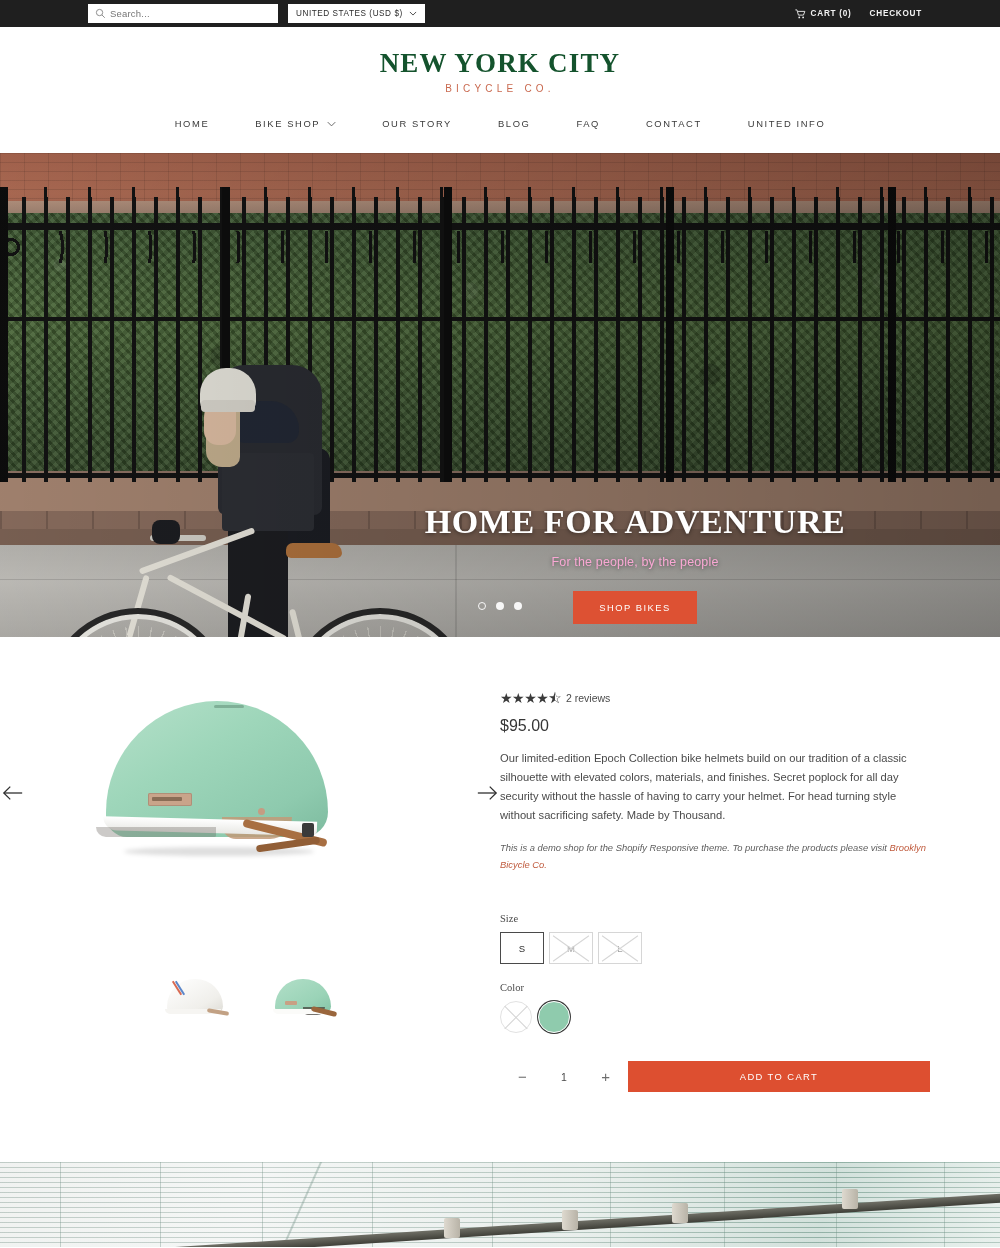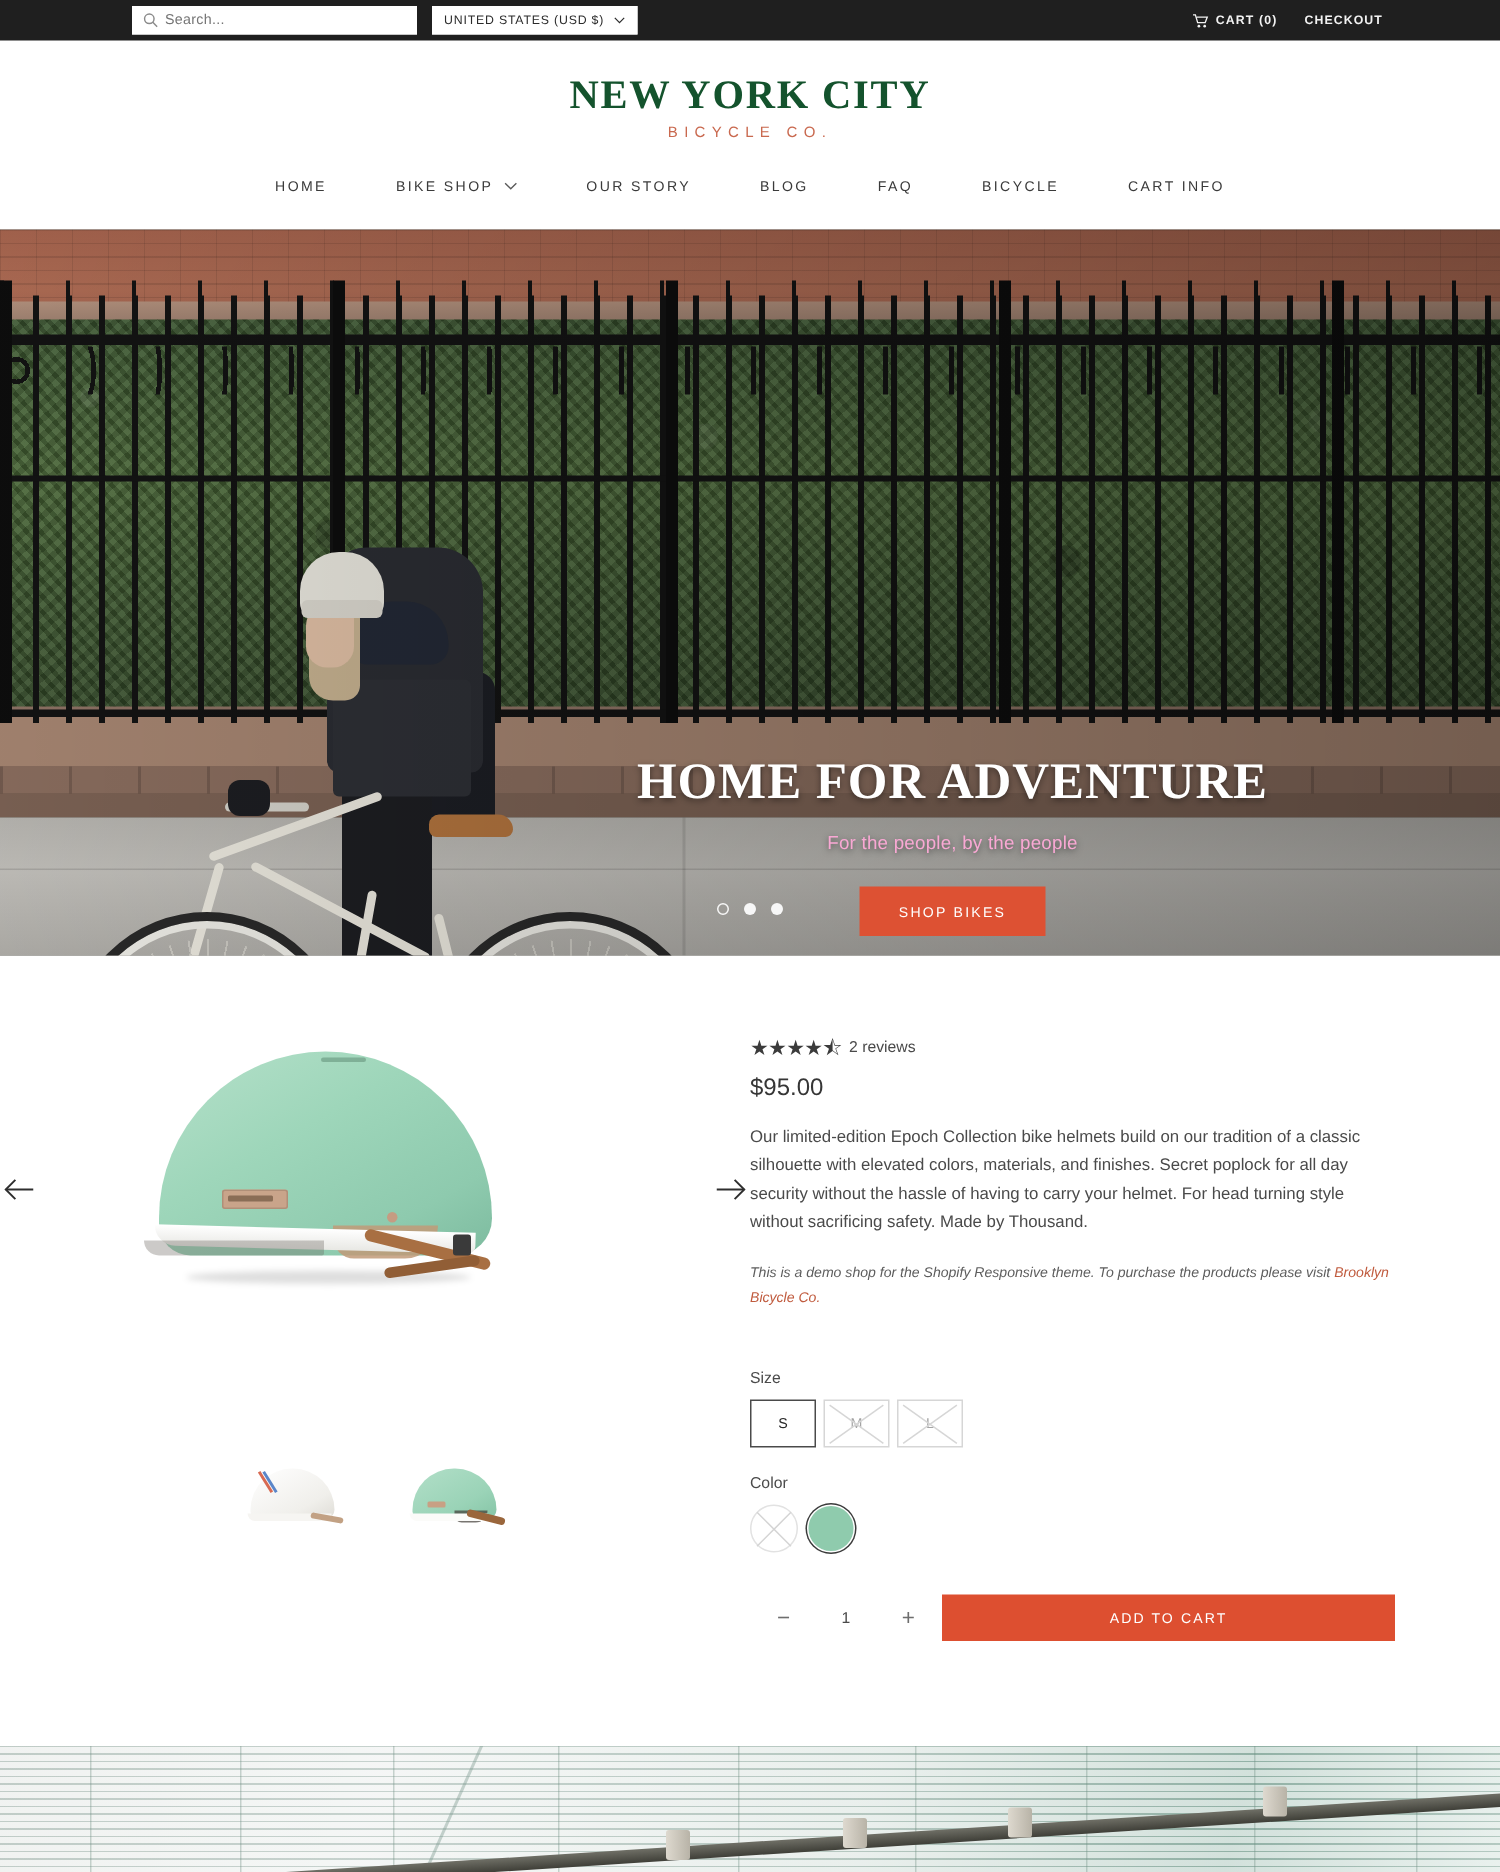--- a/index.html
+++ b/index.html
@@ -228,21 +228,21 @@
   .pd-title{font-size:13.2px;letter-spacing:1.5px;color:#c05b3e;font-weight:normal;margin-bottom:26px;}
   .pd-rating{display:flex;align-items:center;gap:5px;margin-bottom:12px;}
   .stars{display:flex;gap:0px;}
   .star{font-size:14px;line-height:14px;color:#3b3b3b;letter-spacing:-.5px;}
   .reviews-count{font-size:10.5px;color:#4a4a4a;}
   .pd-price{font-size:16px;color:#363636;margin-bottom:14px;}
   .pd-desc{font-size:11.2px;line-height:19px;color:#4a4a4a;margin-bottom:14px;}
   .pd-demo{font-size:9.4px;line-height:17px;color:#5d5d5d;font-style:italic;margin-bottom:40px;}
   .pd-demo a{color:#c05b3e;text-decoration:none;font-style:italic;}
 
-  .opt-label{font-size:10.5px;color:#4a4a4a;margin-bottom:8px;}
+  .opt-label{font-size:10.5px;color:#4a4a4a;margin-bottom:8px;font-family:Liberation Serif, serif;}
   .size-row{display:flex;gap:5px;margin-bottom:18px;}
   .size-box{width:44px;height:32px;border:1px solid #d6d6d6;display:flex;align-items:center;justify-content:center;
     font-size:9.5px;color:#4a4a4a;position:relative;cursor:pointer;background:#fff;}
   .size-box.selected{border:1px solid #4a4a4a;color:#2b2b2b;}
   .size-box.disabled{color:#a3a3a3;}
   .size-box.disabled:before,.size-box.disabled:after{content:"";position:absolute;left:-1px;top:50%;width:calc(100% + 2px);height:1px;background:#d6d6d6;}
   .size-box.disabled:before{transform:rotate(35.5deg);}
   .size-box.disabled:after{transform:rotate(-35.5deg);}
 
   .color-row{display:flex;gap:6px;align-items:center;margin-bottom:28px;}
@@ -326,24 +326,24 @@
     <a class="nav-item" href="#">
       <span>OUR STORY</span>
     </a>
     <a class="nav-item" href="#">
       <span>BLOG</span>
     </a>
     <a class="nav-item" href="#">
       <span>FAQ</span>
     </a>
     <a class="nav-item" href="#">
-      <span>BICYCLE</span>
-    </a>
-    <a class="nav-item" href="#">
-      <span>CART INFO</span>
+      <span>CONTACT</span>
+    </a>
+    <a class="nav-item" href="#">
+      <span>UNITED INFO</span>
     </a>
   </nav>
 
   <section class="hero">
     <div class="hero-photo">
       <div class="h-brick"></div>
       <div class="h-hedge"></div>
       <div class="h-ledge"></div>
       <div class="h-sidewalk"></div>
       <div class="h-fence">

